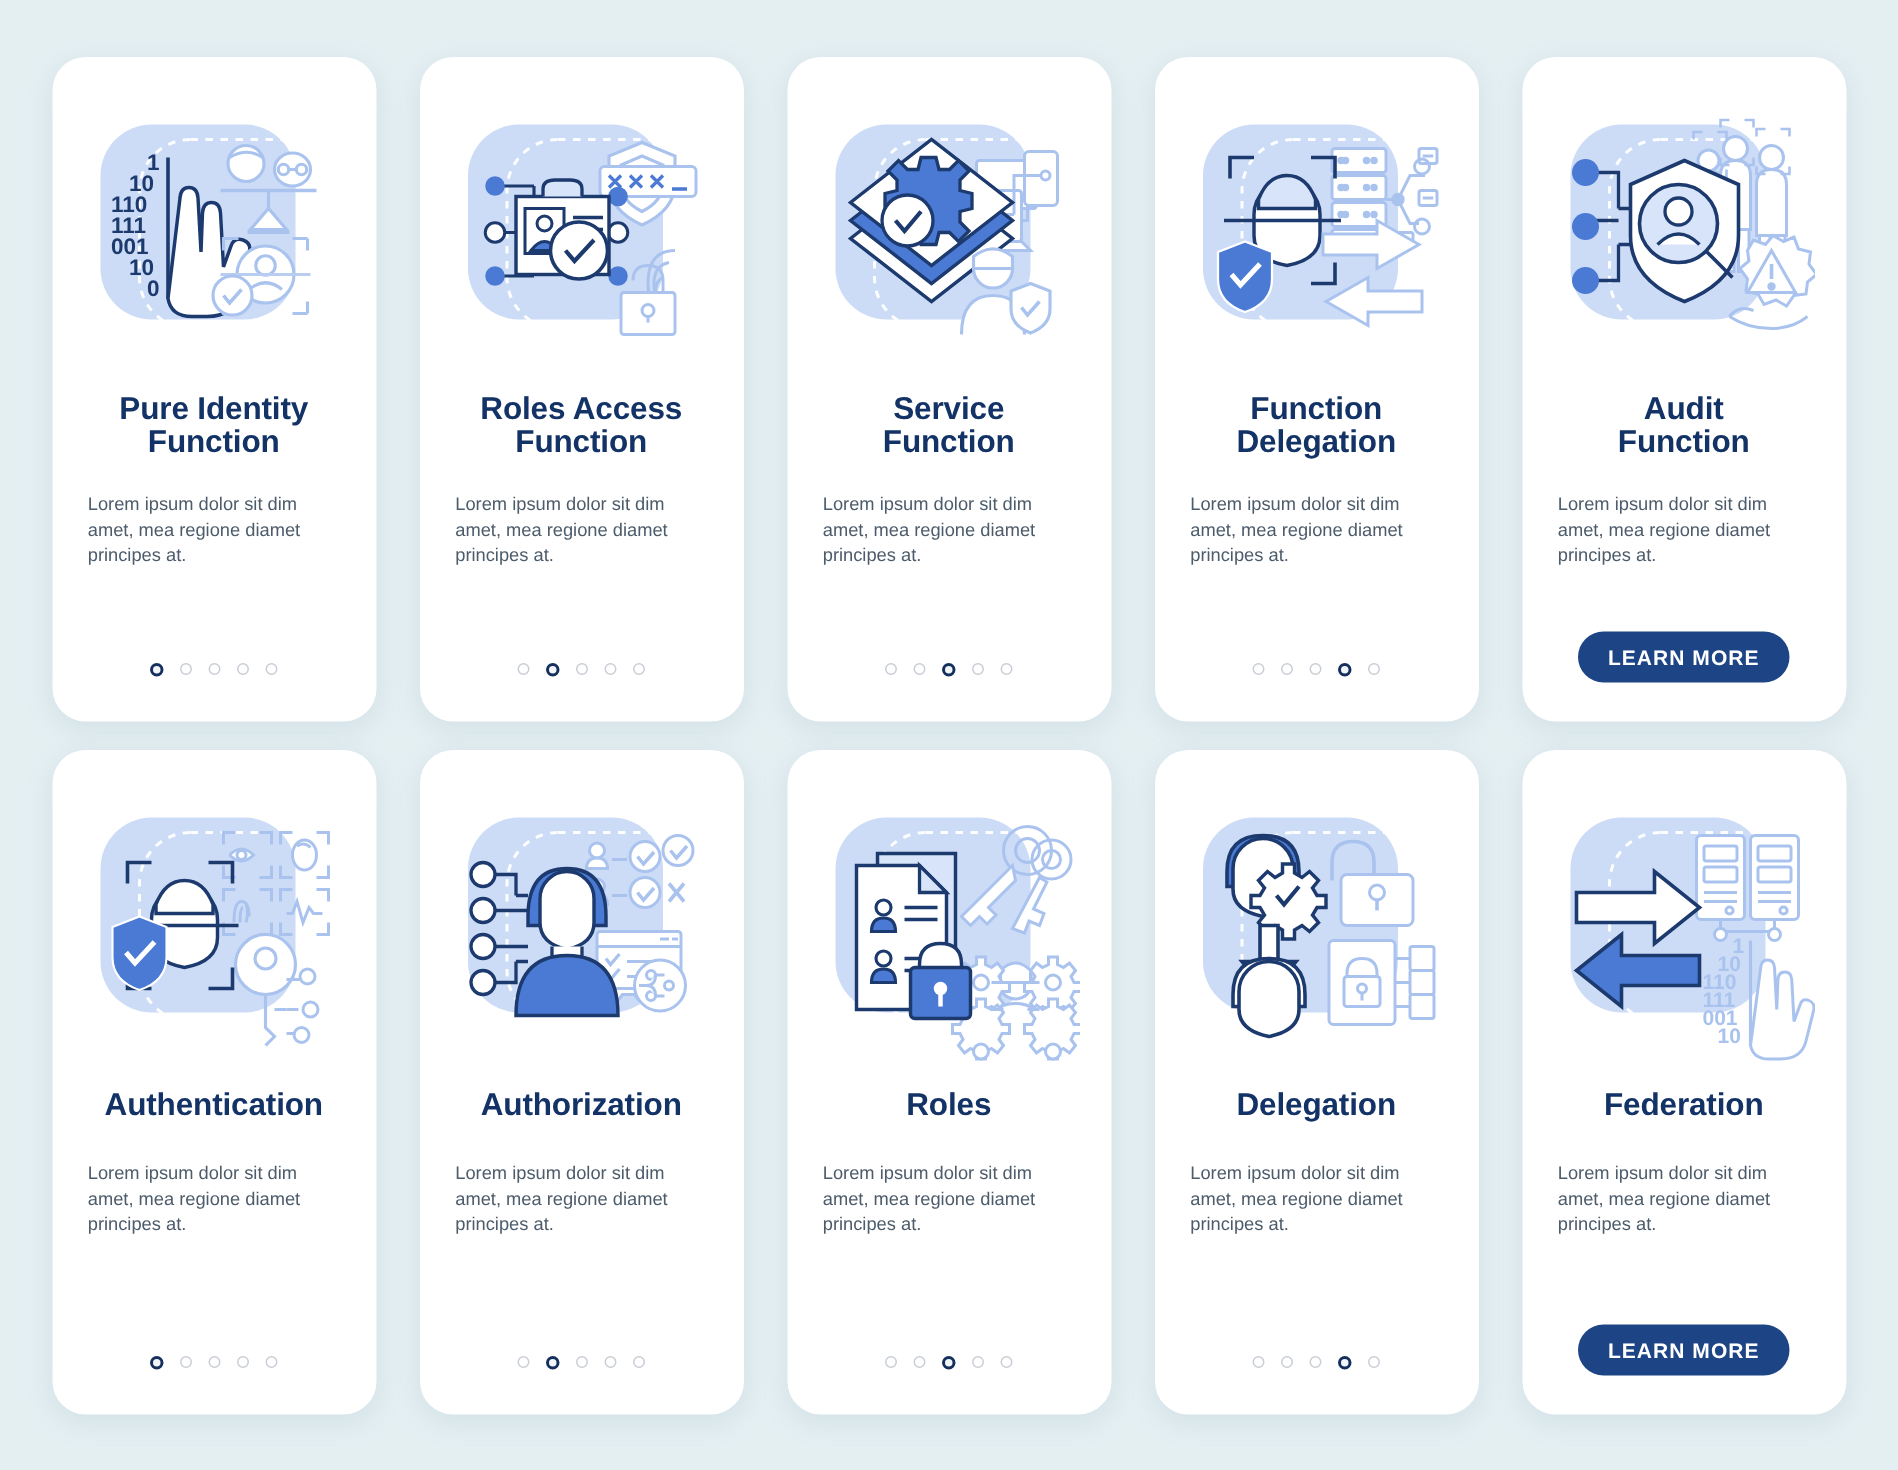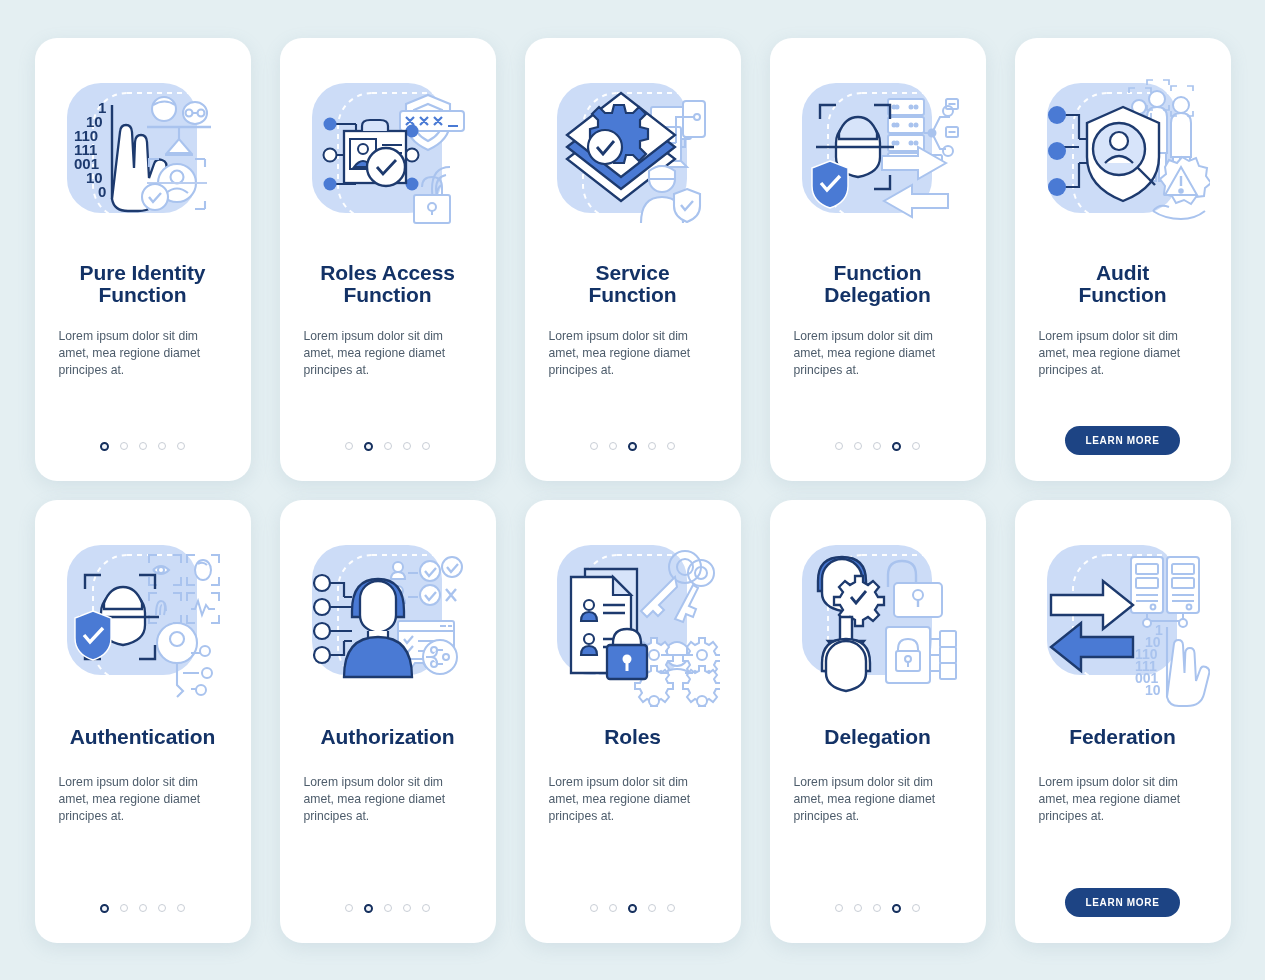--- a/index.html
+++ b/index.html
@@ -71,21 +71,21 @@
   .dot.active {
     border-color: #16305e;
     border-width: 2.6px;
     background: #f2f5fa;
     width: 9px; height: 9px;
   }
   .learn-btn {
     border: none;
     background: #1d4484;
     color: #ffffff;
-    font-size: 10px;
+    font-size: 14px;
     font-weight: bold;
     letter-spacing: 0.7px;
     border-radius: 20px;
     padding: 9px 20px;
     margin-bottom: 26px;
     cursor: pointer;
     font-family: "Liberation Sans", sans-serif;
   }
   
   .row2 .art { margin-bottom: 12px; }

